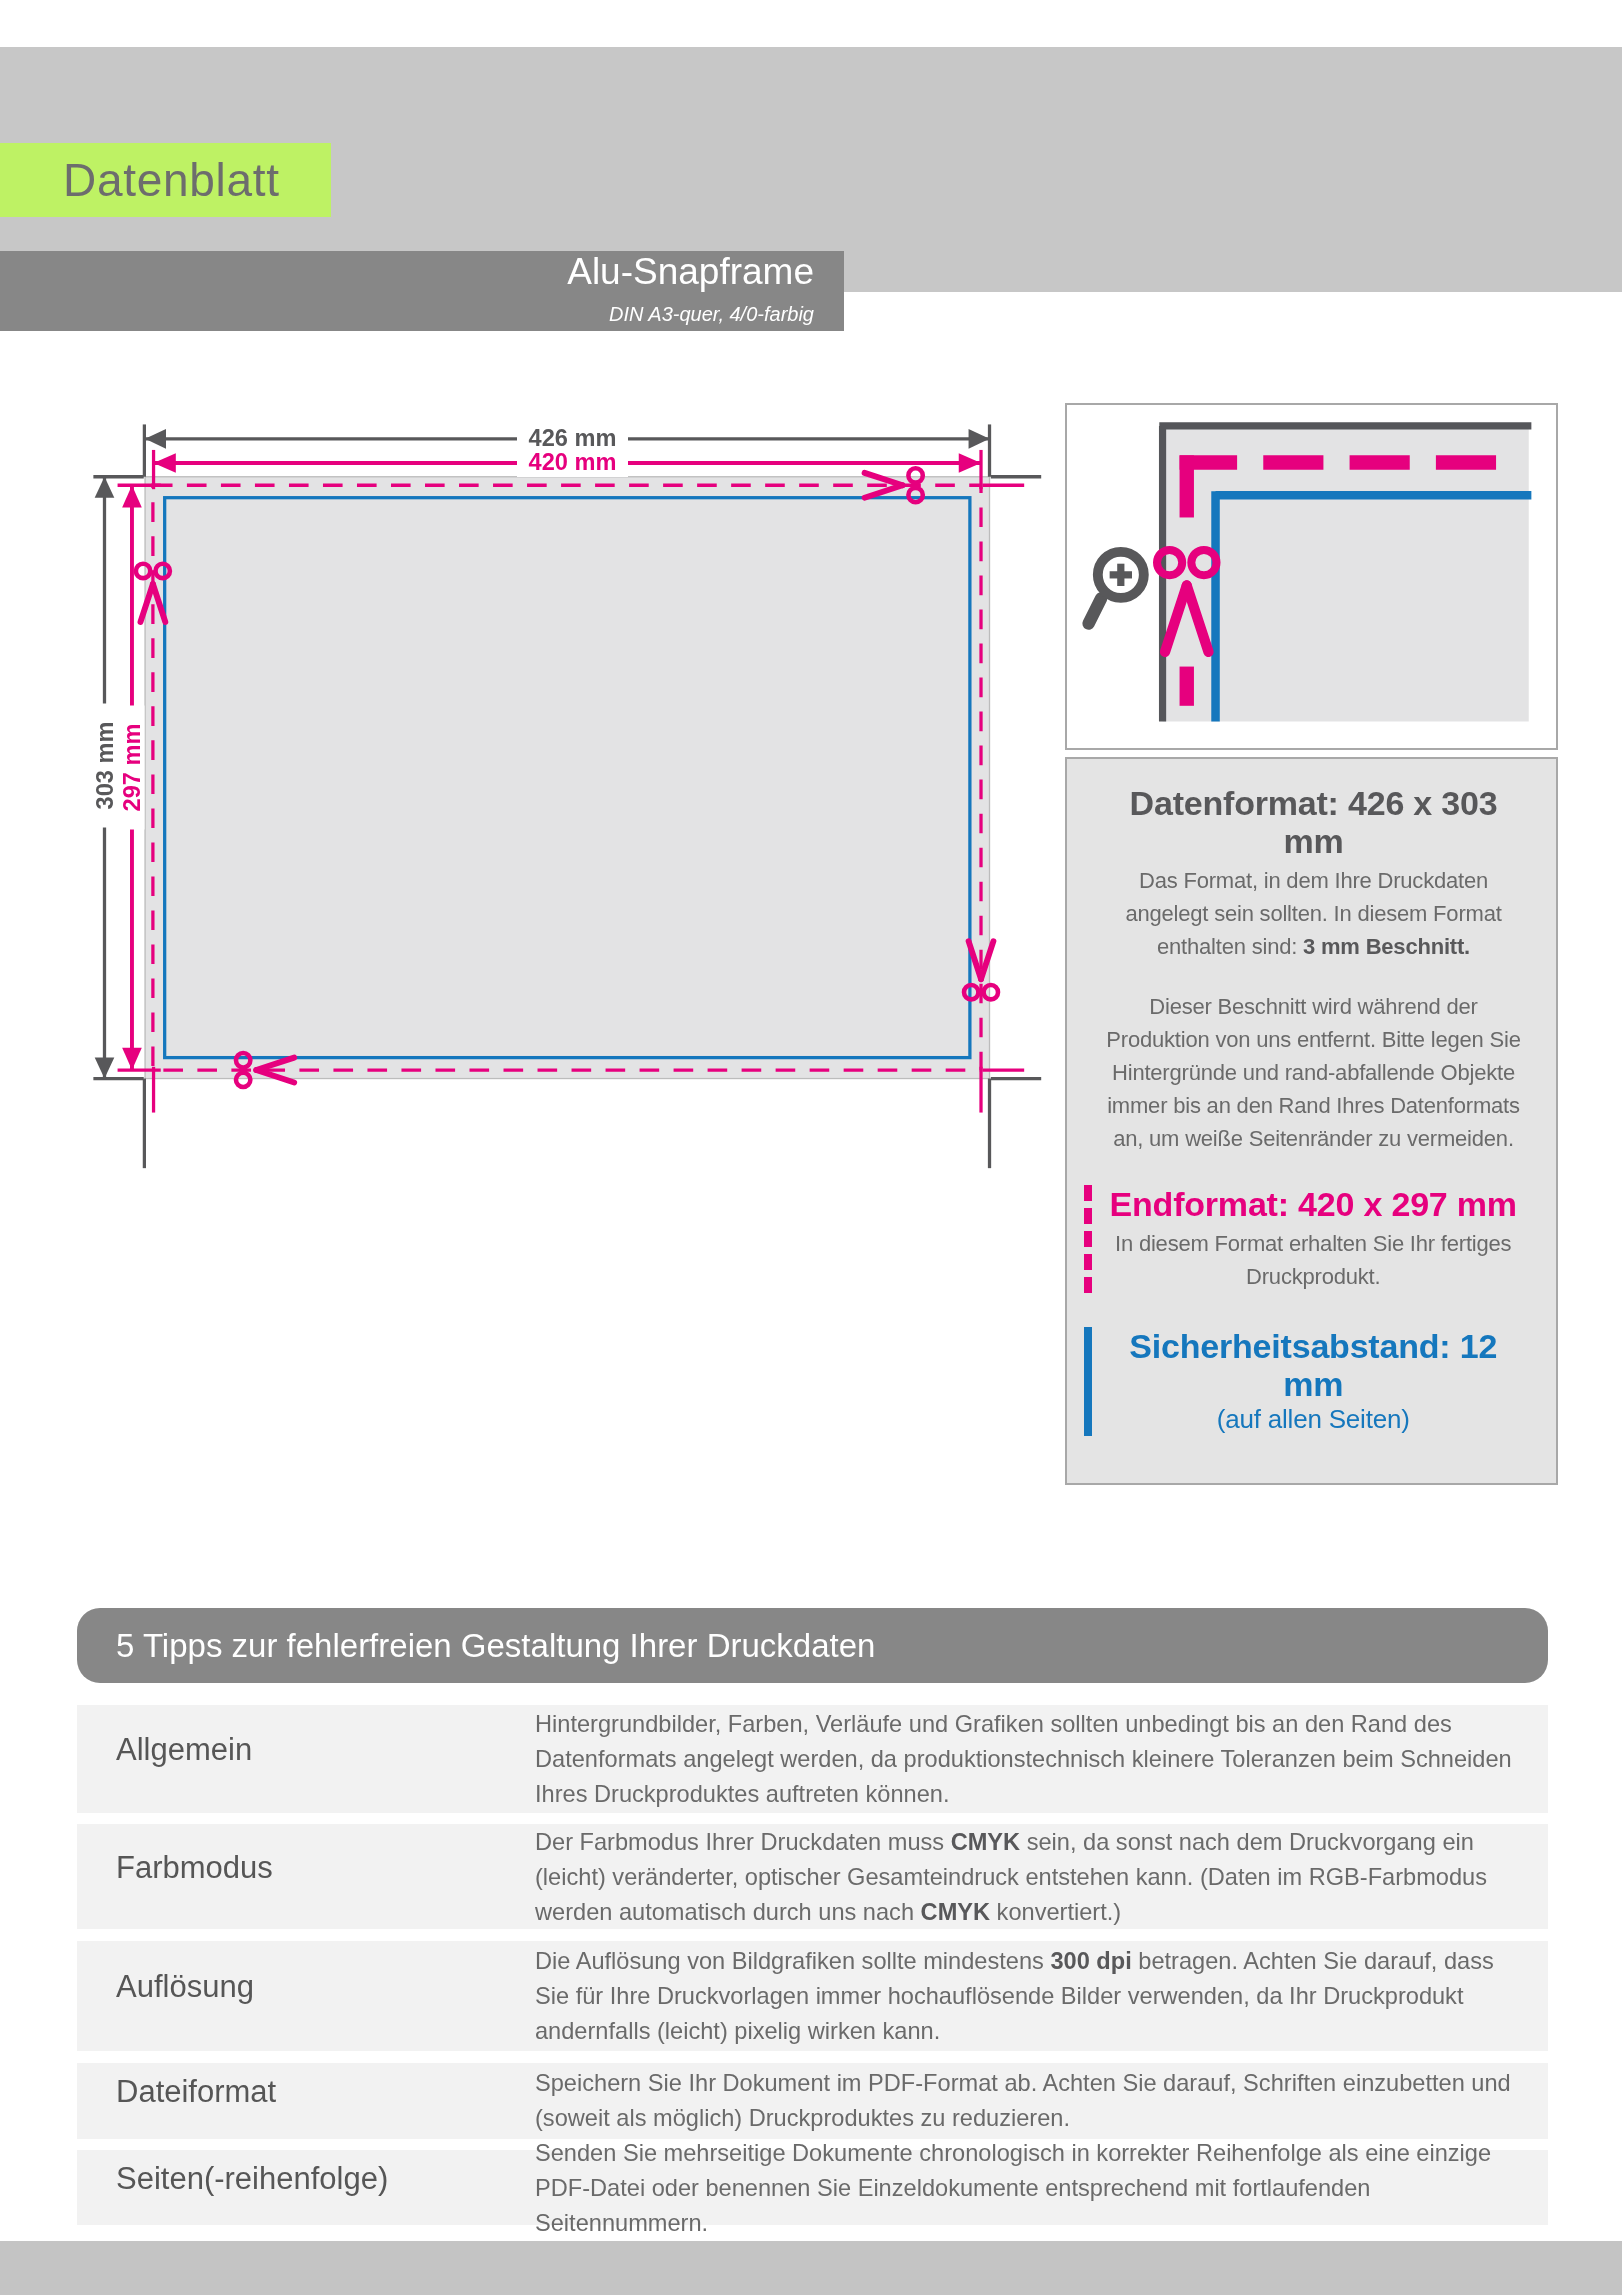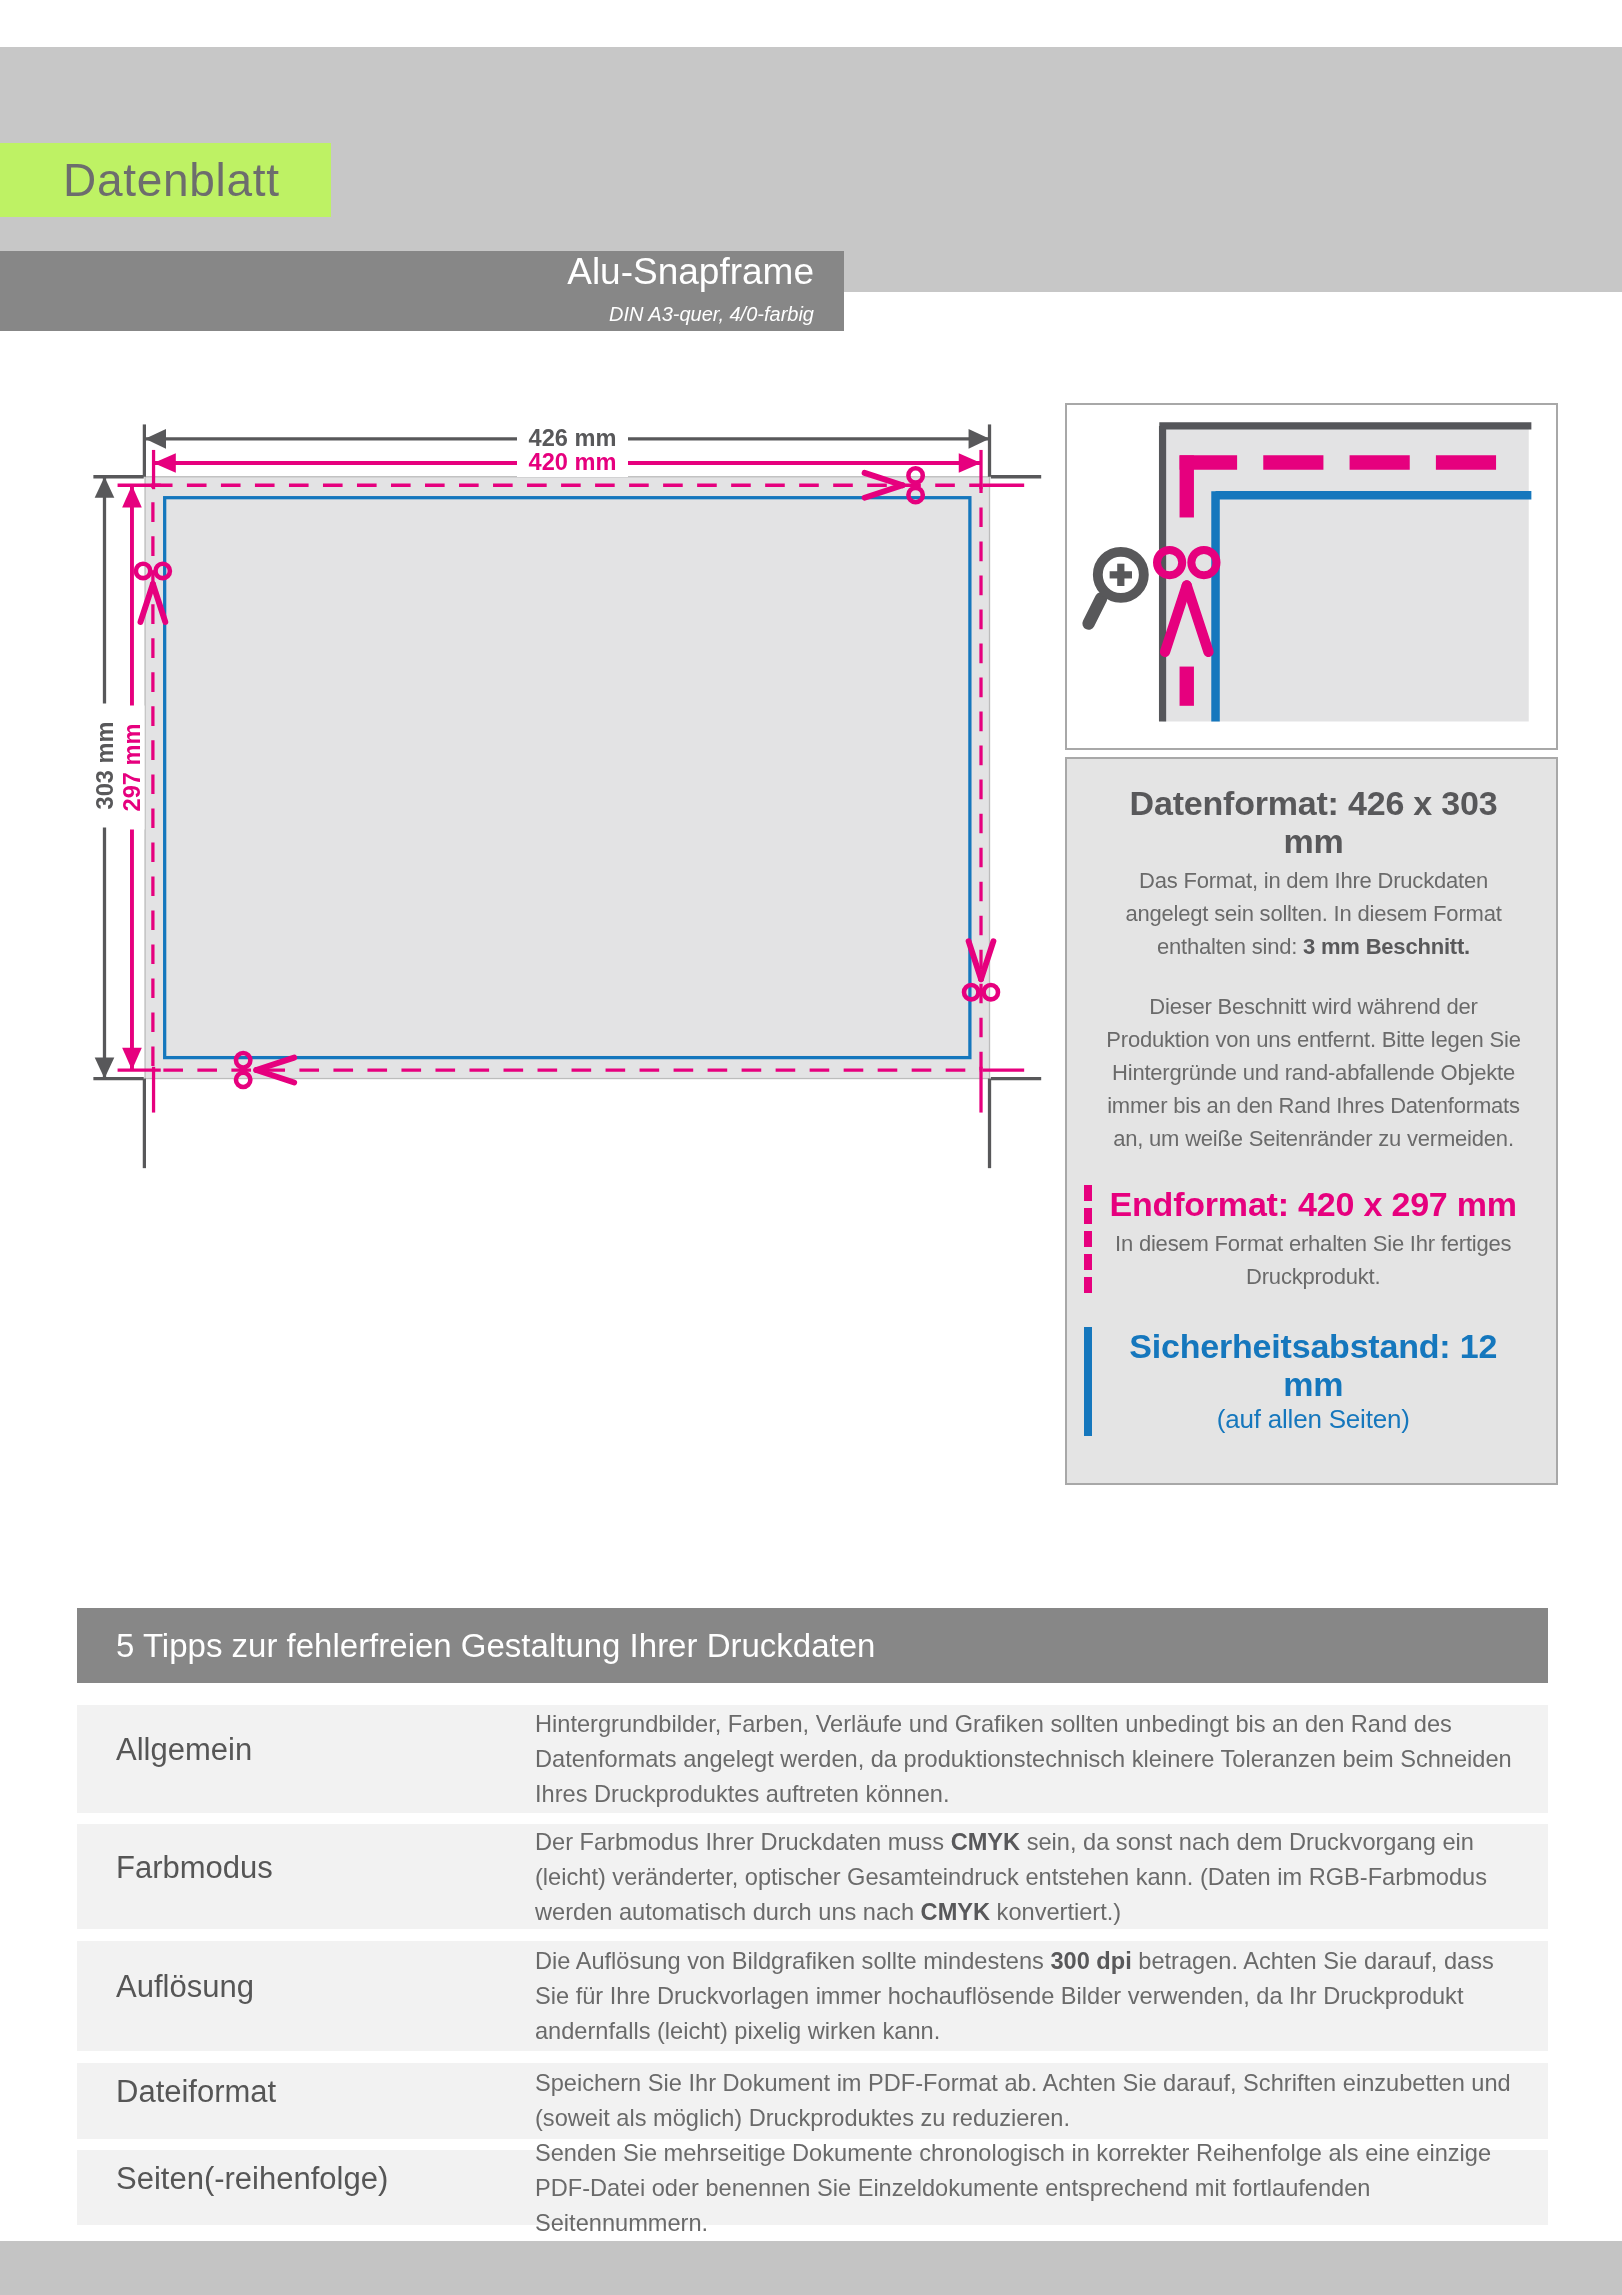--- a/index.html
+++ b/index.html
@@ -36,21 +36,21 @@
   #info-panel b{color:#58585a;}
   .block-gap{height:27.5px;}
   #endformat-block{border-left:8.5px dashed #e6007e;padding-left:11px;margin-left:-19.6px;margin-top:30px;}
   #endformat-block h2{color:#e6007e;}
   #safety-block{border-left:8.5px solid #1577bd;padding-left:11px;margin-left:-19.6px;margin-top:34px;}
   #safety-block h2{color:#1577bd;margin-bottom:0;}
   #safety-block .sub{font-size:26px;line-height:33px;color:#1577bd;margin-bottom:2.6px;}
 
   
   #tips-bar{left:77px;top:1608px;width:1471px;height:75px;background:#878787;
-    display:flex;align-items:center;}
+    display:flex;align-items:center;border-radius:23px;}
   #tips-bar span{color:#ffffff;font-size:33px;padding-left:39px;}
   .tip-row{position:absolute;left:77px;width:1471px;background:#f2f2f2;}
   .tip-label{position:absolute;left:39px;top:0;bottom:18px;display:flex;align-items:center;
     font-size:31px;color:#565656;}
   .tip-text{position:absolute;left:458px;right:23.6px;top:50%;transform:translateY(-50%);
     font-size:23.6px;line-height:35px;color:#6a6a6a;}
   .tip-text b{color:#58585a;}
   #footer-bar{left:0;top:2241px;width:1623px;height:54px;background:#c4c4c4;}
 
   svg{display:block;}

